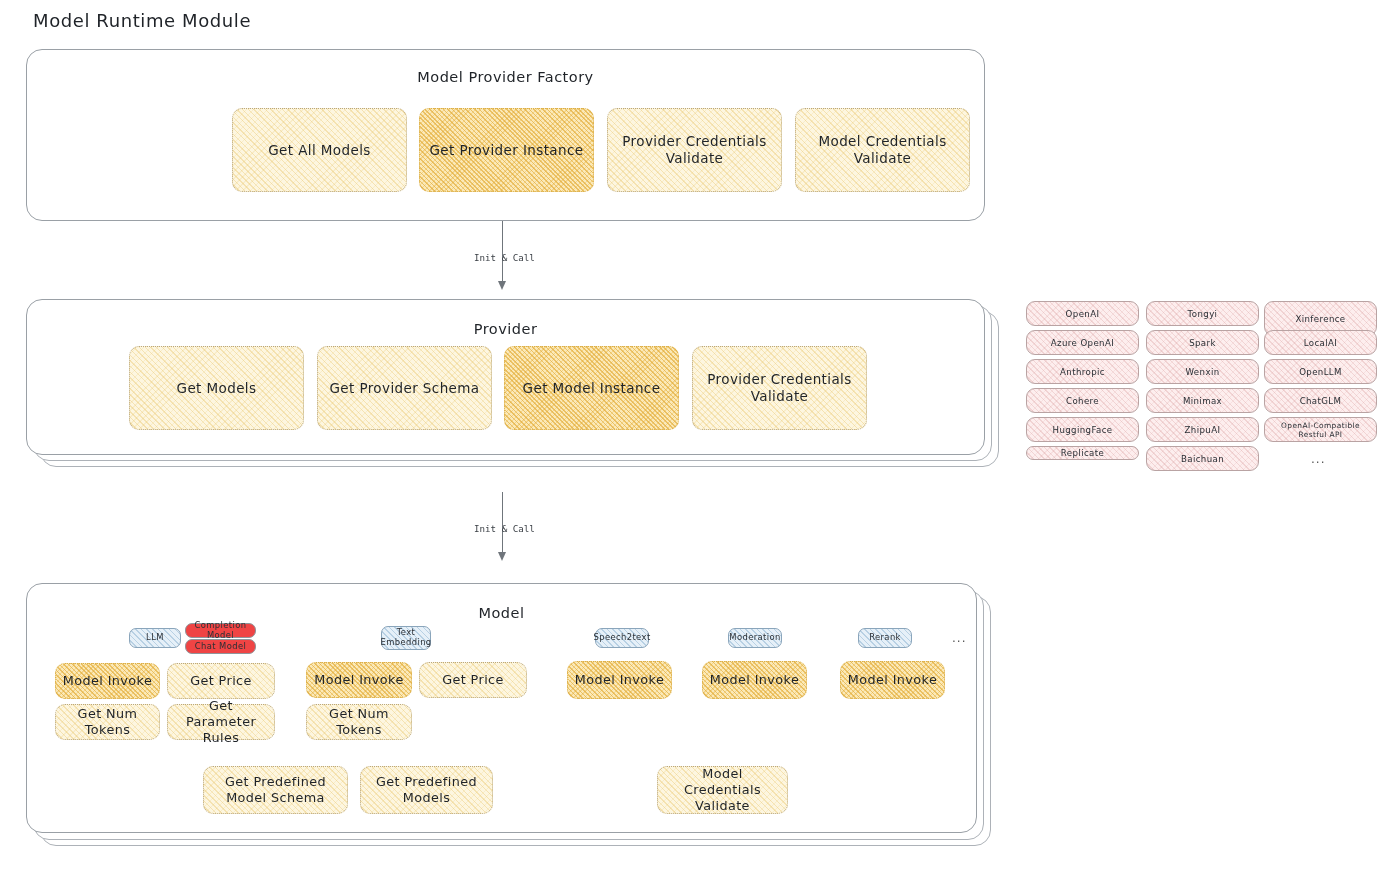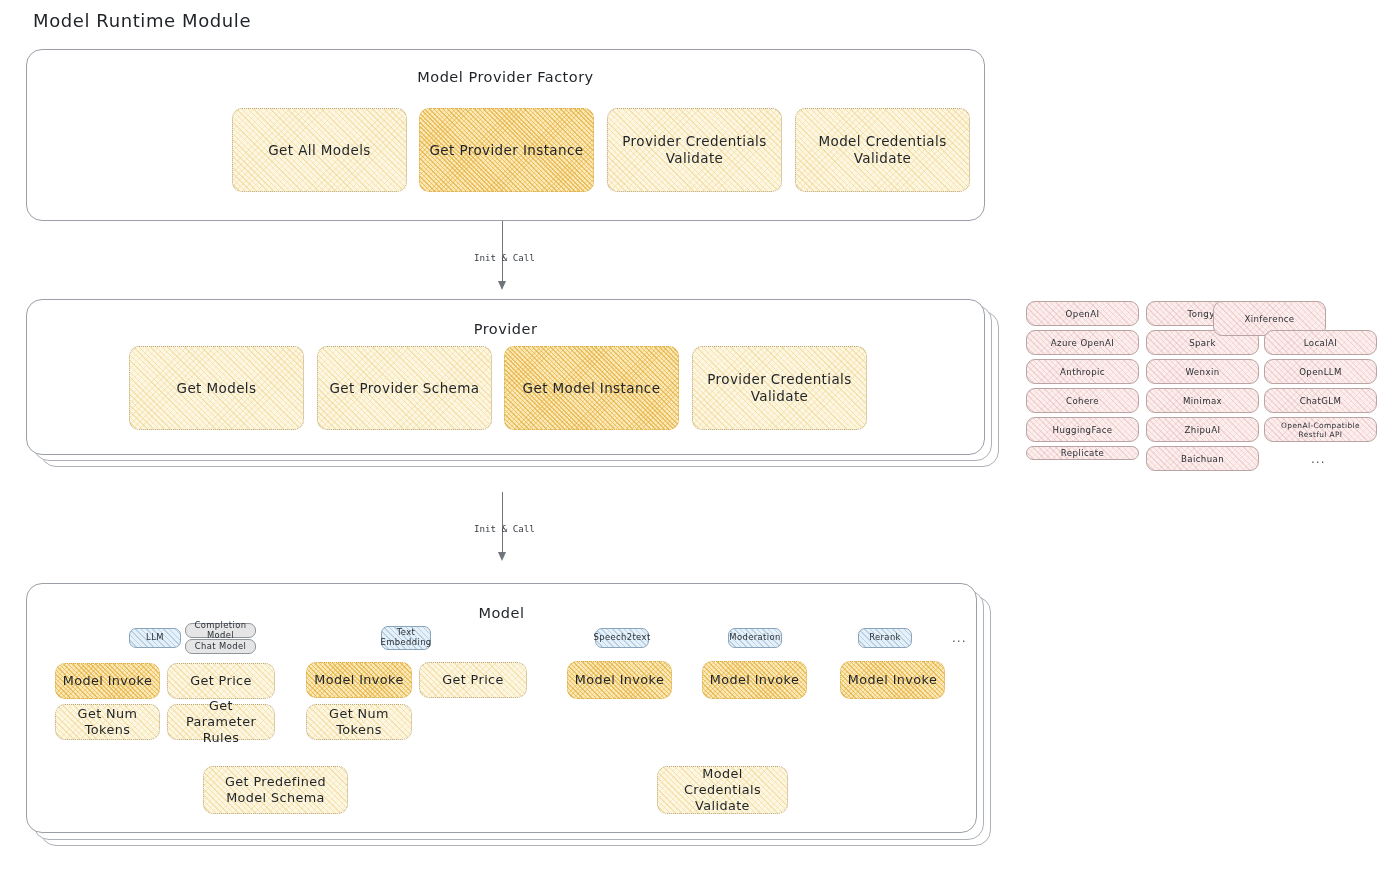--- a/index.html
+++ b/index.html
@@ -71,21 +71,21 @@
   .abox.sm{font-size:12.8px;}
 
   
   .tag{
     position:absolute;box-sizing:border-box;
     border:1.1px solid #8f959b;
     border-radius:7px;
     display:flex;align-items:center;justify-content:center;
     text-align:center;line-height:1.15;
     font-size:8.4px;color:#2a2f35;
-    background:#e5e5e5;
+    background:#ef4444;
     padding:1px 3px;
   }
   .tag.blue{
     border-color:#8aa5bb;
     background-color:#e6f0f8;
     background-image:
       repeating-linear-gradient(45deg, rgba(120,165,200,.42) 0 1px, rgba(255,255,255,0) 1px 4px);
   }
 
   
@@ -150,21 +150,21 @@
   <div class="chip hand" style="left:1026px;top:417px;width:113px;height:25px;">HuggingFace</div>
   <div class="chip hand" style="left:1026px;top:446px;width:113px;height:14px;">Replicate</div>
 
   <div class="chip hand" style="left:1146px;top:301px;width:113px;height:25px;">Tongyi</div>
   <div class="chip hand" style="left:1146px;top:330px;width:113px;height:25px;">Spark</div>
   <div class="chip hand" style="left:1146px;top:359px;width:113px;height:25px;">Wenxin</div>
   <div class="chip hand" style="left:1146px;top:388px;width:113px;height:25px;">Minimax</div>
   <div class="chip hand" style="left:1146px;top:417px;width:113px;height:25px;">ZhipuAI</div>
   <div class="chip hand" style="left:1146px;top:446px;width:113px;height:25px;">Baichuan</div>
 
-  <div class="chip hand" style="left:1213px;top:301px;width:113px;height:35px;">Xinference</div>
+  <div class="chip hand" style="left:1264px;top:301px;width:113px;height:35px;">Xinference</div>
   <div class="chip hand" style="left:1264px;top:330px;width:113px;height:25px;">LocalAI</div>
   <div class="chip hand" style="left:1264px;top:359px;width:113px;height:25px;">OpenLLM</div>
   <div class="chip hand" style="left:1264px;top:388px;width:113px;height:25px;">ChatGLM</div>
   <div class="chip hand" style="left:1264px;top:417px;width:113px;height:25px;font-size:7.4px;">OpenAI-Compatible Restful API</div>
   <div class="ellipsis" style="left:1311px;top:452px;">...</div>
 
   <div class="arrow-line" style="left:502px;top:492px;height:62px;"></div>
   <div class="arrow-head" style="left:498px;top:552px;"></div>
   <div class="arrow-label mono" style="left:474px;top:523px;">Init &amp; Call</div>
 
@@ -194,15 +194,16 @@
 
   <div class="tag blue hand" style="left:728px;top:628px;width:54px;height:20px;">Moderation</div>
   <div class="abox hand hl sm" style="left:702px;top:661px;width:105px;height:38px;">Model Invoke</div>
 
   <div class="tag blue hand" style="left:858px;top:628px;width:54px;height:20px;">Rerank</div>
   <div class="abox hand hl sm" style="left:840px;top:661px;width:105px;height:38px;">Model Invoke</div>
 
   <div class="ellipsis" style="left:952px;top:631px;">...</div>
 
   <div class="abox hand sm" style="left:203px;top:766px;width:145px;height:48px;">Get Predefined Model Schema</div>
+  <div class="abox hand sm" style="left:360px;top:766px;width:133px;height:48px;">Get Predefined Models</div>
   <div class="abox hand sm" style="left:657px;top:766px;width:131px;height:48px;">Model Credentials Validate</div>
 
 </div>
 
 </body></html>

